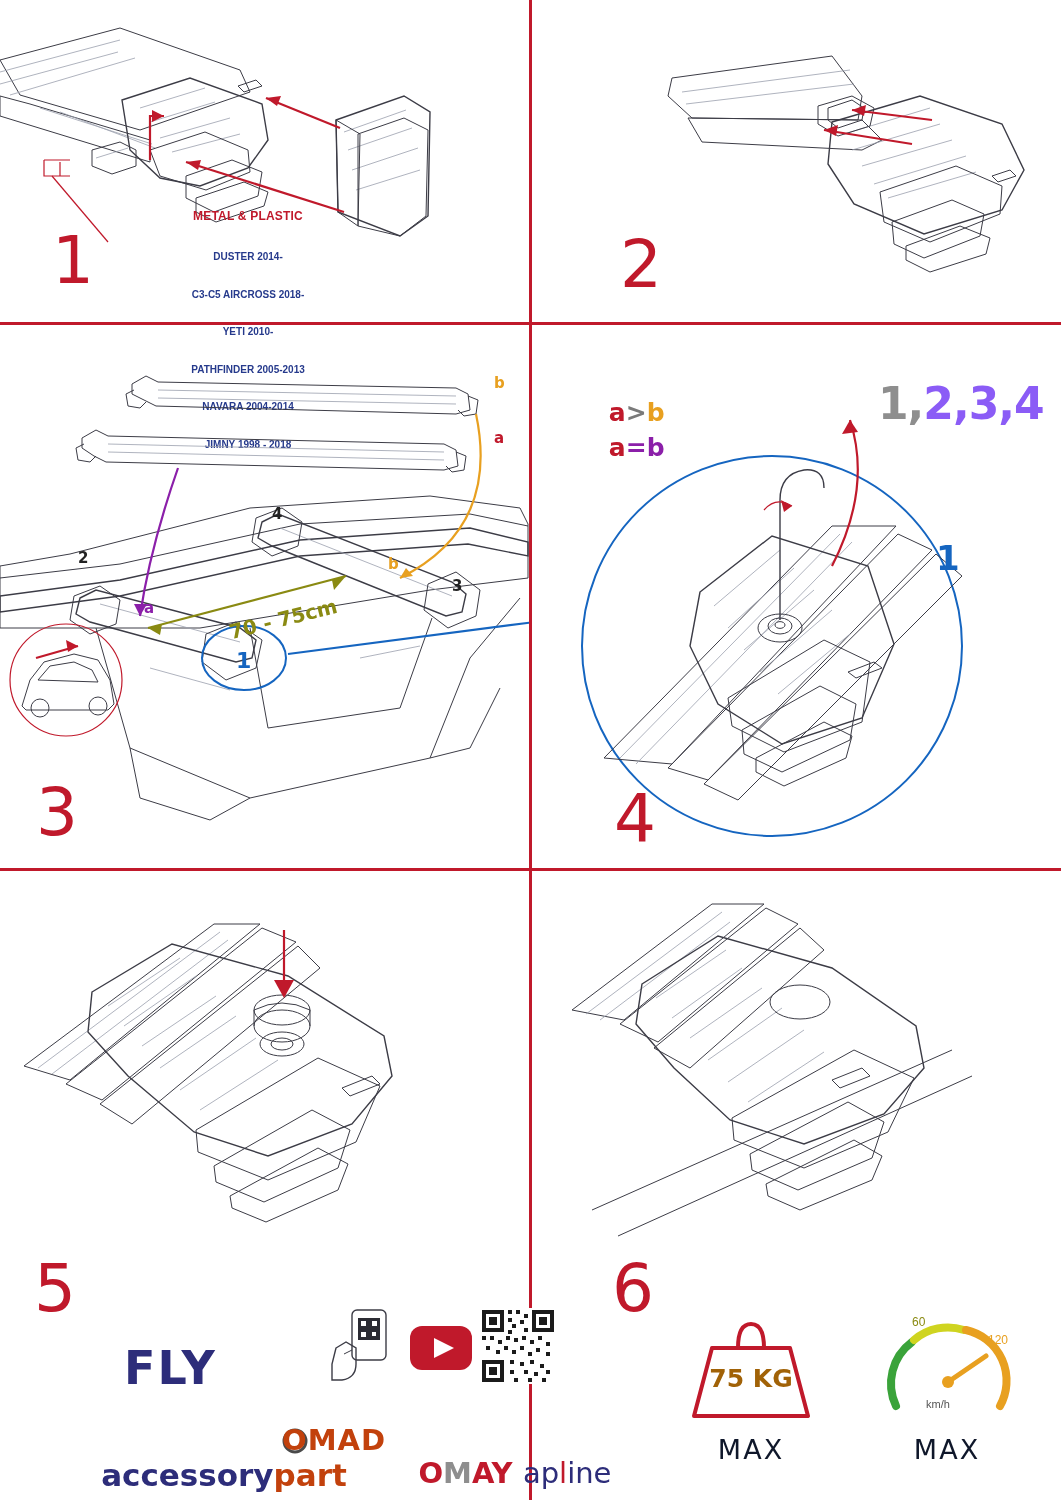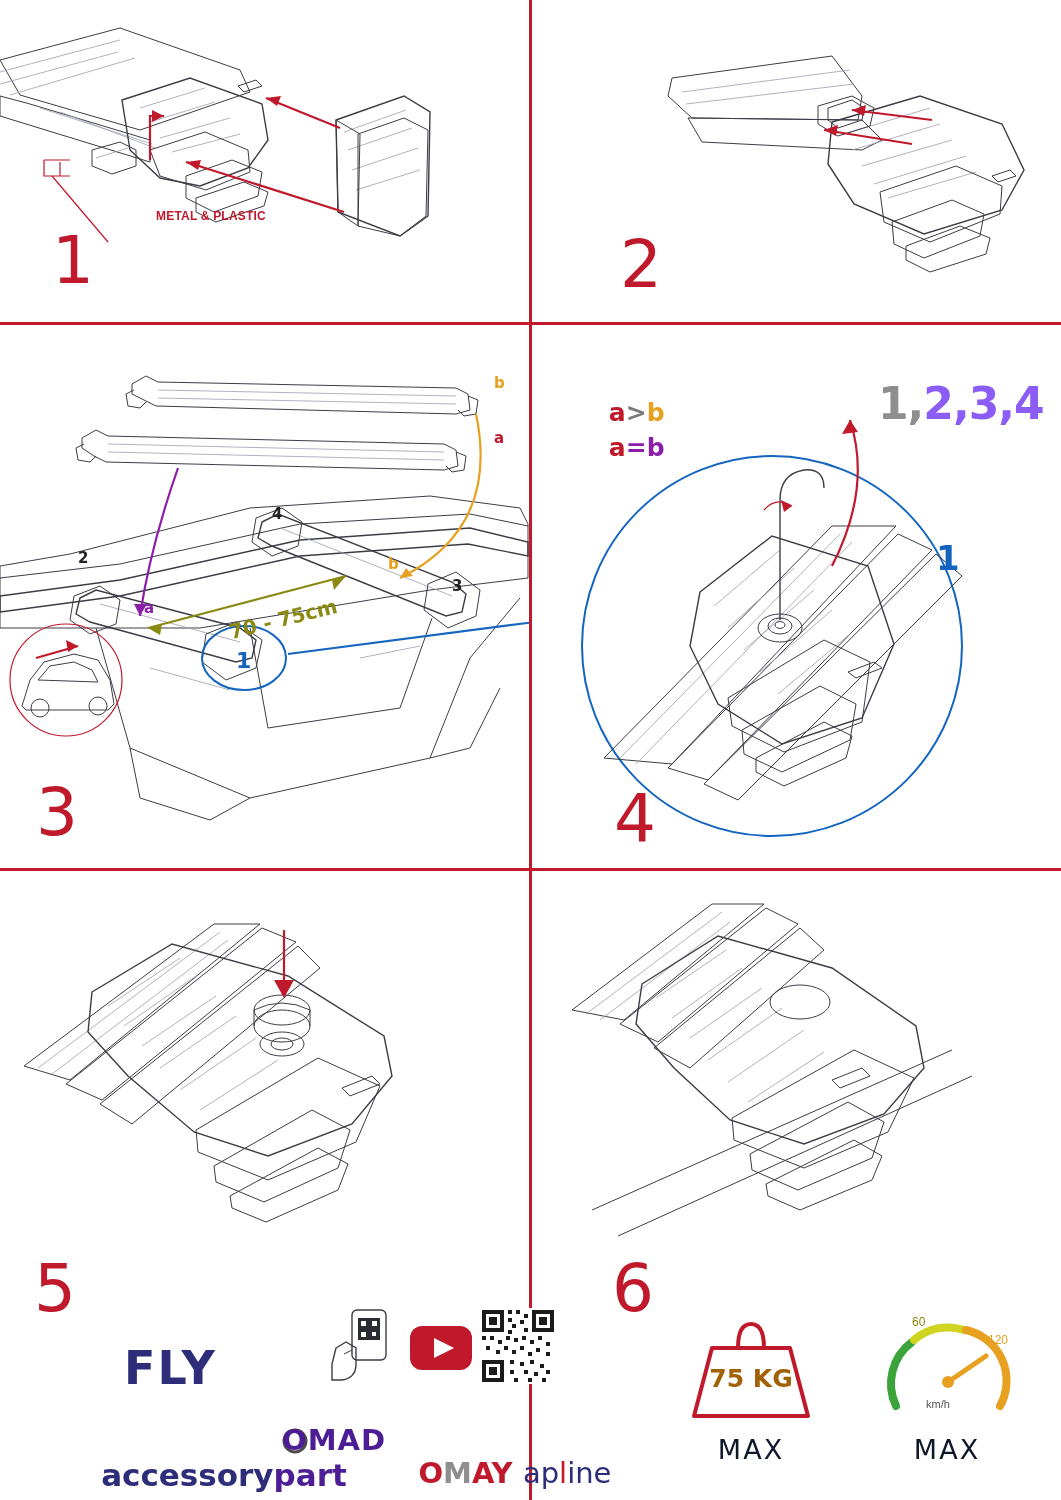--- a/index.html
+++ b/index.html
@@ -33,22 +33,22 @@
 
   
   .seq{position:absolute;font-family:"DejaVu Sans",sans-serif;font-weight:bold;font-size:44px;letter-spacing:-1px;}
   .seq .g{color:#8e8e8e;}
   .seq .bl{color:#8b5cf6;}
   .big-one{position:absolute;font-family:"DejaVu Sans",sans-serif;font-weight:bold;font-size:34px;color:#1565c0;}
 
   
   .fly{font-family:"DejaVu Sans",sans-serif;font-size:46px;font-weight:bold;color:#2d2d7a;letter-spacing:2px;}
   .brand-accessory{font-family:"DejaVu Sans",sans-serif;font-size:31px;font-weight:bold;color:#2d2d7a;letter-spacing:0px;}
-  .brand-accessory .part{color:#4c1d95;}
-  .omad{font-family:"DejaVu Sans",sans-serif;font-size:29px;font-weight:bold;color:#4c1d95;letter-spacing:1px;}
+  .brand-accessory .part{color:#c2410c;}
+  .omad{font-family:"DejaVu Sans",sans-serif;font-size:29px;font-weight:bold;color:#c2410c;letter-spacing:1px;}
   .omay{font-family:"DejaVu Sans",sans-serif;font-size:29px;font-weight:bold;color:#c0192b;letter-spacing:0px;}
   .omay .m{color:#8e8e8e;}
   .apline{font-family:"DejaVu Sans",sans-serif;font-size:29px;color:#2d2d7a;letter-spacing:0px;}
   .apline .l{color:#c0192b;}
 
   .maxlabel{font-family:"DejaVu Sans",sans-serif;font-size:27px;color:#0f172a;letter-spacing:2px;}
   .kgtext{font-family:"DejaVu Sans",sans-serif;font-size:25px;font-weight:bold;color:#a16207;}
   .kmh{font-family:"Liberation Sans",sans-serif;font-size:11px;fill:#555;}
 
   svg{display:block;}
@@ -102,22 +102,30 @@
     <path class="red" d="M344,212 L186,162"></path>
     <path d="M186,162 L201,160 L198,170 Z" fill="#c0192b"></path>
 
     <path class="redthin" d="M44,160 L44,176 L70,176 M44,160 L70,160"></path>
     <path class="redthin" d="M60,176 L60,162"></path>
     <path class="redthin" d="M52,176 L108,242"></path>
     <path class="red" d="M150,160 L150,116 L164,116"></path>
     <path d="M164,116 L152,110 L152,122 Z" fill="#c0192b"></path>
   </svg>
 
-  <div class="lbl metal-title" style="left:156px;top:210px;width:200px;text-align:left;">METAL &amp; PLASTIC</div>
-
+  <div class="lbl metal-title" style="left:148px;top:210px;width:200px;text-align:center;">METAL &amp; PLASTIC</div>
+
+  <div class="lbl carlist" style="left:128px;top:226px;width:240px;">
+    <div>DUSTER 2014-</div>
+    <div>C3-C5 AIRCROSS 2018-</div>
+    <div>YETI 2010-</div>
+    <div>PATHFINDER 2005-2013</div>
+    <div>NAVARA 2004-2014</div>
+    <div>JIMNY 1998 - 2018</div>
+  </div>
 
   <div class="stepnum" style="left:52px;top:228px;font-size:66px;">1</div>
 
   <svg width="529" height="322" style="position:absolute;left:532px;top:0;">
 
     <path class="ln" d="M140,78 L300,56 L330,96 L326,120 L160,118 L136,96 Z" fill="#f7f8fa"></path>
     <path class="lnl" d="M150,92 L318,70 M154,104 L322,84"></path>
     <path class="ln" d="M156,118 L330,120 L350,140 L330,150 L170,142 Z" fill="#eef0f4"></path>
 
     <path class="ln2" d="M300,122 L388,96 L470,124 L492,170 L470,210 L392,234 L322,204 L296,164 Z" fill="#f2f3f6"></path>

